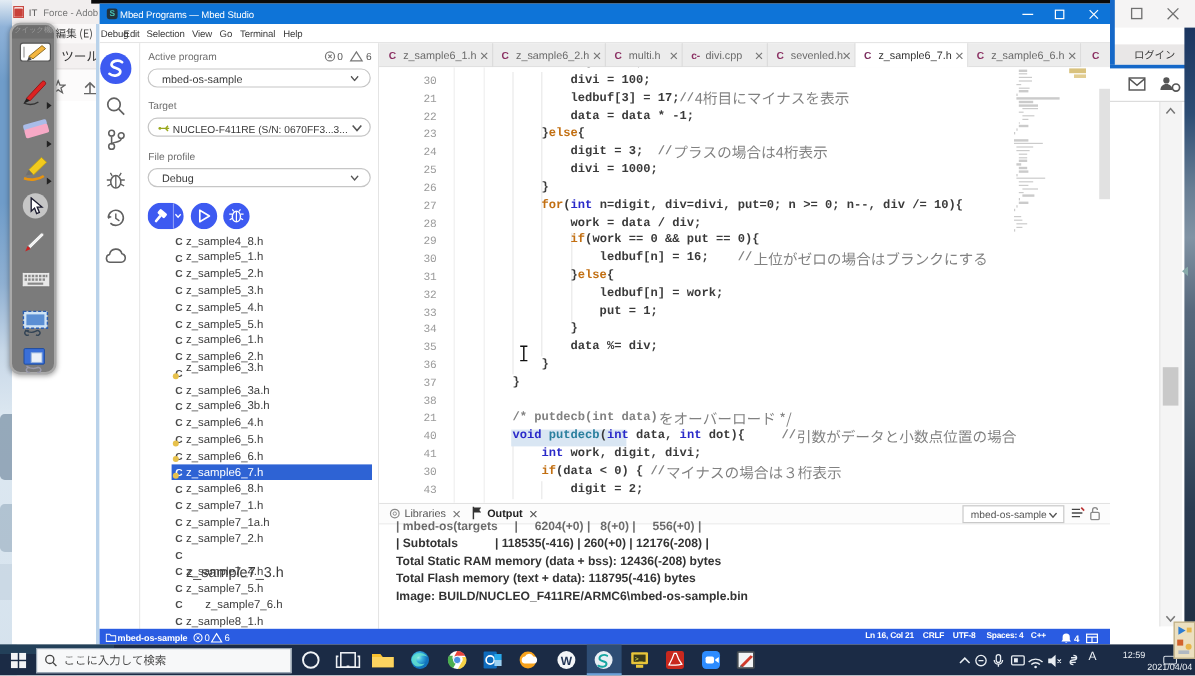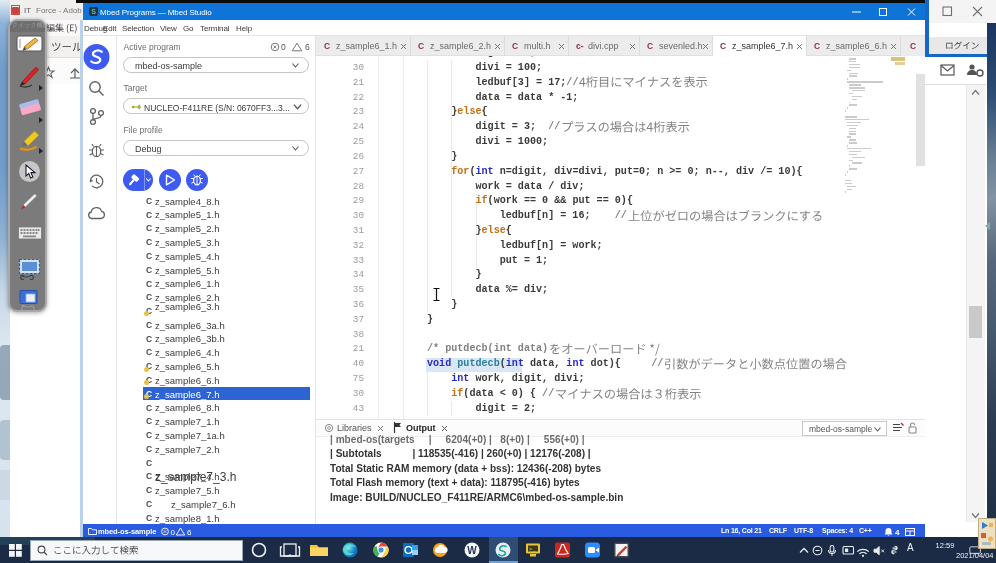--- a/index.html
+++ b/index.html
@@ -246,21 +246,21 @@
       <div style="height:14.82px">31</div>
       <div style="height:14.82px">32</div>
       <div style="height:14.82px">33</div>
       <div style="height:14.82px">34</div>
       <div style="height:14.82px">35</div>
       <div style="height:14.82px">36</div>
       <div style="height:14.82px">37</div>
       <div style="height:14.82px">38</div>
       <div style="height:14.82px">21</div>
       <div style="height:14.82px">40</div>
-      <div style="height:14.82px">75</div>
+      <div style="height:14.82px">41</div>
       <div style="height:14.82px">30</div>
       <div style="height:14.82px">43</div>
     </div>
     <div style="position:absolute;left:111px;top:-9.8px;font-family:'Liberation Mono',monospace;font-size:10.1px;font-weight:bold;line-height:14.82px;color:#3a3a3a;white-space:pre"><div style="height:14.82px">        digit = 4;</div><div style="height:14.82px">        divi = 100;</div><div style="height:14.82px">        ledbuf[3] = 17;<span style="color:#818181">//</span></div><div style="height:14.82px">        data = data * -1;</div><div style="height:14.82px">    }<b style="color:#c26f12;font-weight:bold">else</b>{</div><div style="height:14.82px">        digit = 3;  <span style="color:#818181">//</span></div><div style="height:14.82px">        divi = 1000;</div><div style="height:14.82px">    }</div><div style="height:14.82px">    <b style="color:#c26f12;font-weight:bold">for</b>(<b style="color:#2a2ac9;font-weight:bold">int</b> n=digit, div=divi, put=0; n &gt;= 0; n--, div /= 10){</div><div style="height:14.82px">        work = data / div;</div><div style="height:14.82px">        <b style="color:#c26f12;font-weight:bold">if</b>(work == 0 &amp;&amp; put == 0){</div><div style="height:14.82px">            ledbuf[n] = 16;    <span style="color:#818181">//</span></div><div style="height:14.82px">        }<b style="color:#c26f12;font-weight:bold">else</b>{</div><div style="height:14.82px">            ledbuf[n] = work;</div><div style="height:14.82px">            put = 1;</div><div style="height:14.82px">        }</div><div style="height:14.82px">        data %= div;</div><div style="height:14.82px">    }</div><div style="height:14.82px">}</div><div style="height:14.82px"></div><div style="height:14.82px"><span style="color:#818181">/* putdecb(int data)</span></div><div style="height:14.82px"><b style="color:#2a2ac9;font-weight:bold">void</b> <b style="color:#2a7f9e;font-weight:bold">putdecb</b>(<b style="color:#2a2ac9;font-weight:bold">int</b> data, <b style="color:#2a2ac9;font-weight:bold">int</b> dot){     <span style="color:#818181">//</span></div><div style="height:14.82px">    <b style="color:#2a2ac9;font-weight:bold">int</b> work, digit, divi;</div><div style="height:14.82px">    <b style="color:#c26f12;font-weight:bold">if</b>(data &lt; 0) { <span style="color:#818181">//</span></div><div style="height:14.82px">        digit = 2;</div></div>
     <svg style="position:absolute;left:263.0px;top:18.4px;overflow:visible" width="131" height="17" viewBox="0 -12.44 131 17">
       <path d="M4.1 0H5.2V-2.5H6.4V-3.4H5.2V-8.9H4L0.2 -3.2V-2.5H4.1ZM4.1 -3.4H1.4L3.4 -6.4C3.7 -6.8 3.9 -7.3 4.2 -7.7H4.2C4.2 -7.3 4.1 -6.5 4.1 -6.1ZM14.3 -9.4V-8.6H18.2V-9.4ZM13 -10.1C12.5 -9.2 11.7 -8.2 10.9 -7.6C11.1 -7.4 11.3 -7.1 11.4 -6.9C12.2 -7.6 13.2 -8.8 13.7 -9.8ZM13.9 -6.4V-5.6H16.3V-0.1C16.3 0.1 16.3 0.1 16.1 0.1C15.9 0.1 15.3 0.1 14.6 0.1C14.8 0.3 14.9 0.7 14.9 1C15.8 1 16.3 0.9 16.7 0.8C17 0.7 17.2 0.4 17.2 -0.1V-5.6H18.5V-6.4ZM13.2 -7.6C12.7 -6.4 11.8 -5.1 10.9 -4.3C11 -4.1 11.3 -3.7 11.4 -3.6C11.7 -3.9 12 -4.2 12.3 -4.6V0.9H13.1V-5.7C13.4 -6.2 13.7 -6.8 14 -7.3ZM8.8 -10.2V-7.9H7.4V-7H8.7C8.4 -5.4 7.7 -3.6 7.1 -2.5C7.2 -2.4 7.5 -2 7.6 -1.8C8 -2.5 8.5 -3.8 8.8 -5.1V1H9.6V-5.1C9.9 -4.5 10.3 -3.8 10.4 -3.4L10.9 -4.1C10.7 -4.4 9.9 -5.7 9.6 -6.2V-7H10.7V-7.9H9.6V-10.2ZM21.8 -5.7H28.2V-3.7H21.8ZM21.8 -6.6V-8.6H28.2V-6.6ZM21.8 -2.8H28.2V-0.8H21.8ZM20.9 -9.5V0.9H21.8V0.1H28.2V0.9H29.2V-9.5ZM36.7 -8.2V-7.3C38.1 -7.1 40.4 -7.1 41.7 -7.3V-8.2C40.5 -8.1 38.1 -8 36.7 -8.2ZM37.2 -3.3 36.3 -3.4C36.2 -2.8 36.1 -2.3 36.1 -1.9C36.1 -0.8 37 -0.1 39.1 -0.1C40.3 -0.1 41.4 -0.2 42.1 -0.3L42.1 -1.4C41.1 -1.1 40.2 -1 39.1 -1C37.4 -1 37 -1.6 37 -2.1C37 -2.5 37.1 -2.8 37.2 -3.3ZM34.4 -9.2 33.3 -9.3C33.3 -9 33.3 -8.7 33.2 -8.4C33.1 -7.4 32.7 -5.3 32.7 -3.5C32.7 -1.9 32.9 -0.5 33.1 0.4L34 0.3C34 0.2 34 0 34 -0.1C34 -0.2 34 -0.5 34 -0.6C34.1 -1.2 34.6 -2.5 34.9 -3.4L34.4 -3.8C34.2 -3.3 33.9 -2.5 33.7 -2C33.6 -2.6 33.6 -3.1 33.6 -3.7C33.6 -5.1 34 -7.2 34.2 -8.4C34.2 -8.6 34.3 -9 34.4 -9.2ZM49 -1.9C49.7 -1.1 50.7 -0.1 51.2 0.5L52 -0.2C51.6 -0.8 50.7 -1.7 50 -2.4C52 -3.9 53.5 -5.9 54.4 -7.4C54.5 -7.5 54.6 -7.6 54.7 -7.7L53.9 -8.4C53.8 -8.3 53.5 -8.3 53.1 -8.3C51.9 -8.3 46.5 -8.3 45.9 -8.3C45.4 -8.3 45 -8.3 44.6 -8.4V-7.3C44.9 -7.3 45.4 -7.3 45.9 -7.3C46.6 -7.3 52 -7.3 53 -7.3C52.4 -6.2 51 -4.4 49.2 -3.1C48.4 -3.8 47.4 -4.6 47 -5L46.2 -4.3C46.8 -3.9 48.2 -2.7 49 -1.9ZM56.6 -4.4 57.1 -3.5C58.8 -4 60.5 -4.7 61.8 -5.4V-0.9C61.8 -0.5 61.7 0.1 61.7 0.4H62.9C62.8 0.1 62.8 -0.5 62.8 -0.9V-6.1C64 -6.9 65.2 -7.8 66.1 -8.8L65.3 -9.6C64.4 -8.5 63.2 -7.5 62 -6.7C60.6 -5.8 58.7 -5 56.6 -4.4ZM69 -6.6V-5.6C69.2 -5.6 69.7 -5.6 70.1 -5.6H73.7C73.7 -3.1 72.7 -1.3 70.4 -0.2L71.3 0.5C73.8 -1 74.7 -3 74.7 -5.6H77.9C78.3 -5.6 78.8 -5.6 79 -5.6V-6.6C78.8 -6.6 78.4 -6.6 78 -6.6H74.7V-8.2C74.7 -8.6 74.7 -9.2 74.8 -9.4H73.6C73.6 -9.2 73.7 -8.6 73.7 -8.2V-6.6H70.1C69.7 -6.6 69.2 -6.6 69 -6.6ZM89.7 -8.2 89.1 -8.6C88.9 -8.6 88.6 -8.5 88.2 -8.5C87.7 -8.5 84 -8.5 83.5 -8.5C83.1 -8.5 82.4 -8.6 82.3 -8.6V-7.5C82.4 -7.5 83.1 -7.6 83.5 -7.6C83.9 -7.6 87.8 -7.6 88.2 -7.6C87.9 -6.6 87 -5.1 86.2 -4.2C85 -2.8 83.2 -1.3 81.2 -0.5L82 0.3C83.8 -0.5 85.4 -1.9 86.7 -3.3C88 -2.2 89.3 -0.8 90.1 0.3L90.9 -0.4C90.1 -1.4 88.7 -3 87.4 -4.1C88.2 -5.1 89 -6.6 89.4 -7.6C89.5 -7.8 89.7 -8.1 89.7 -8.2ZM102.9 -5.4 102.5 -6.3C102.2 -6.1 101.9 -6 101.5 -5.8C100.9 -5.5 100.1 -5.2 99.3 -4.8C99.1 -5.5 98.5 -5.9 97.7 -5.9C97.2 -5.9 96.5 -5.8 96 -5.5C96.4 -6 96.8 -6.7 97.1 -7.4C98.4 -7.4 99.9 -7.5 101.1 -7.7L101.2 -8.6C100 -8.4 98.7 -8.3 97.4 -8.2C97.6 -8.8 97.7 -9.3 97.8 -9.7L96.8 -9.7C96.8 -9.3 96.6 -8.7 96.5 -8.2L95.7 -8.2C95.1 -8.2 94.3 -8.2 93.6 -8.3V-7.4C94.3 -7.4 95.1 -7.3 95.6 -7.3H96.1C95.7 -6.4 94.9 -5.1 93.3 -3.6L94.2 -3C94.6 -3.5 94.9 -3.9 95.3 -4.3C95.8 -4.8 96.6 -5.2 97.4 -5.2C97.9 -5.2 98.4 -4.9 98.5 -4.4C97.1 -3.7 95.6 -2.8 95.6 -1.3C95.6 0.2 97 0.5 98.7 0.5C99.8 0.5 101.2 0.5 102.1 0.3L102.1 -0.6C101 -0.5 99.7 -0.4 98.8 -0.4C97.5 -0.4 96.6 -0.5 96.6 -1.5C96.6 -2.3 97.4 -2.9 98.5 -3.5C98.5 -2.9 98.5 -2.1 98.5 -1.6H99.4L99.4 -3.9C100.3 -4.4 101.2 -4.7 101.8 -5C102.2 -5.1 102.6 -5.3 102.9 -5.4ZM106.1 0.1 106.4 1C107.8 0.6 109.9 0.1 111.8 -0.4L111.8 -1.2L108.7 -0.5V-3.3C109.4 -3.7 110 -4.2 110.5 -4.7C111.4 -1.9 113 0 115.6 0.9C115.7 0.7 116 0.3 116.2 0.1C114.8 -0.3 113.7 -1 112.9 -2C113.7 -2.5 114.7 -3.2 115.5 -3.8L114.8 -4.4C114.2 -3.8 113.2 -3.1 112.4 -2.6C112 -3.3 111.7 -4 111.4 -4.8H115.8V-5.6H110.9V-6.7H114.9V-7.4H110.9V-8.4H115.4V-9.2H110.9V-10.2H110V-9.2H105.6V-8.4H110V-7.4H106.1V-6.7H110V-5.6H105.1V-4.8H109.4C108.2 -3.8 106.3 -2.8 104.7 -2.4C104.9 -2.2 105.2 -1.9 105.3 -1.6C106.1 -1.9 107 -2.3 107.8 -2.7V-0.3ZM119.4 -4.3C118.9 -2.9 118 -1.5 117 -0.7C117.2 -0.6 117.6 -0.3 117.8 -0.1C118.8 -1.1 119.8 -2.5 120.4 -4ZM124.9 -3.9C125.8 -2.7 126.7 -1.1 127.1 -0.1L128 -0.5C127.6 -1.6 126.6 -3.1 125.8 -4.3ZM118.4 -9.3V-8.4H127V-9.3ZM117.3 -6.4V-5.5H122.2V-0.2C122.2 -0 122.1 0 121.9 0C121.7 0 120.9 0 120 0C120.2 0.3 120.3 0.7 120.4 1C121.5 1 122.2 1 122.6 0.8C123 0.6 123.2 0.4 123.2 -0.2V-5.5H128.1V-6.4Z" fill="#818181"></path>
     </svg>
     <svg style="position:absolute;left:244.8px;top:62.9px;overflow:visible" width="131" height="17" viewBox="0 -12.44 131 17">
       <path d="M9.8 -8.8C9.8 -9.2 10.2 -9.6 10.6 -9.6C11.1 -9.6 11.4 -9.2 11.4 -8.8C11.4 -8.3 11.1 -8 10.6 -8C10.2 -8 9.8 -8.3 9.8 -8.8ZM9.3 -8.8C9.3 -8.6 9.3 -8.5 9.3 -8.4L8.9 -8.4C8.4 -8.4 3.5 -8.4 2.8 -8.4C2.4 -8.4 1.9 -8.4 1.6 -8.4V-7.4C1.9 -7.4 2.3 -7.4 2.8 -7.4C3.5 -7.4 8.3 -7.4 9 -7.4C8.9 -6.2 8.3 -4.5 7.4 -3.4C6.4 -2.1 5.1 -1.1 2.7 -0.5L3.5 0.4C5.8 -0.3 7.2 -1.4 8.3 -2.8C9.3 -4.1 9.9 -6.1 10.1 -7.3L10.2 -7.5C10.3 -7.4 10.5 -7.4 10.6 -7.4C11.4 -7.4 12 -8 12 -8.8C12 -9.5 11.4 -10.1 10.6 -10.1C9.9 -10.1 9.3 -9.5 9.3 -8.8ZM15 -9.1V-8.1C15.3 -8.1 15.7 -8.1 16.1 -8.1C16.8 -8.1 20.2 -8.1 20.9 -8.1C21.3 -8.1 21.7 -8.1 22 -8.1V-9.1C21.7 -9 21.3 -9 20.9 -9C20.2 -9 16.8 -9 16.1 -9C15.7 -9 15.3 -9 15 -9.1ZM22.9 -5.9 22.2 -6.3C22.1 -6.2 21.8 -6.2 21.5 -6.2C20.9 -6.2 15.7 -6.2 15.1 -6.2C14.8 -6.2 14.4 -6.2 13.9 -6.3V-5.3C14.4 -5.3 14.8 -5.3 15.1 -5.3C15.8 -5.3 21 -5.3 21.6 -5.3C21.4 -4.4 20.9 -3.4 20.1 -2.6C19.1 -1.5 17.6 -0.7 15.8 -0.4L16.6 0.5C18.2 0.1 19.7 -0.6 21 -2C21.9 -3 22.4 -4.3 22.8 -5.5C22.8 -5.6 22.9 -5.8 22.9 -5.9ZM34.2 -8.2 33.5 -8.6C33.3 -8.6 33 -8.5 32.6 -8.5C32.2 -8.5 28.4 -8.5 27.9 -8.5C27.5 -8.5 26.9 -8.6 26.7 -8.6V-7.5C26.8 -7.5 27.5 -7.6 27.9 -7.6C28.3 -7.6 32.2 -7.6 32.7 -7.6C32.4 -6.6 31.5 -5.1 30.6 -4.2C29.4 -2.8 27.6 -1.3 25.6 -0.5L26.4 0.3C28.2 -0.5 29.9 -1.9 31.2 -3.3C32.4 -2.2 33.7 -0.8 34.5 0.3L35.4 -0.4C34.6 -1.4 33.1 -3 31.8 -4.1C32.7 -5.1 33.4 -6.6 33.9 -7.6C33.9 -7.8 34.1 -8.1 34.2 -8.2ZM42.4 -7.8C42.3 -6.7 42 -5.6 41.7 -4.5C41.1 -2.5 40.5 -1.7 39.9 -1.7C39.3 -1.7 38.6 -2.3 38.6 -3.9C38.6 -5.5 40.1 -7.5 42.4 -7.8ZM43.4 -7.9C45.5 -7.7 46.7 -6.1 46.7 -4.3C46.7 -2.2 45.1 -1 43.6 -0.7C43.3 -0.6 42.9 -0.6 42.5 -0.5L43.1 0.4C46 0 47.7 -1.7 47.7 -4.3C47.7 -6.7 45.9 -8.8 43 -8.8C40 -8.8 37.7 -6.4 37.7 -3.8C37.7 -1.8 38.8 -0.5 39.8 -0.5C41 -0.5 41.9 -1.8 42.7 -4.3C43 -5.5 43.3 -6.7 43.4 -7.9ZM54.9 -7.6H58.8V-6.6H54.9ZM54.9 -9.2H58.8V-8.2H54.9ZM54 -9.9V-5.9H59.6V-9.9ZM52.8 -5.2V-4.4H54.5C54 -3.4 53.1 -2.6 52.1 -2C52.3 -1.9 52.6 -1.6 52.7 -1.4C53.3 -1.8 53.9 -2.3 54.3 -2.8H55.6C54.9 -1.7 53.8 -0.6 52.8 -0.1C53 0.1 53.3 0.3 53.4 0.5C54.6 -0.2 55.8 -1.6 56.4 -2.8H57.6C57.1 -1.5 56.2 -0.2 55.2 0.5C55.4 0.6 55.7 0.8 55.9 1C56.9 0.2 57.9 -1.4 58.4 -2.8H59.3C59.1 -0.9 59 -0.1 58.8 0.1C58.7 0.2 58.6 0.2 58.4 0.2C58.2 0.2 57.8 0.2 57.4 0.2C57.5 0.4 57.5 0.7 57.6 0.9C58 1 58.5 1 58.8 0.9C59.1 0.9 59.3 0.8 59.5 0.6C59.8 0.3 60 -0.7 60.2 -3.2C60.2 -3.3 60.2 -3.6 60.2 -3.6H54.9C55.1 -3.9 55.3 -4.1 55.5 -4.4H60.5V-5.2ZM49.2 -2.2 49.6 -1.3C50.6 -1.8 51.9 -2.4 53.2 -3L53 -3.8L51.7 -3.3V-6.7H53.1V-7.6H51.7V-10.2H50.9V-7.6H49.4V-6.7H50.9V-2.9C50.2 -2.6 49.7 -2.4 49.2 -2.2ZM64 -6.3V-5.4H70.2V-6.3ZM67.1 -9.3C68.2 -7.8 70.4 -6 72.3 -5C72.4 -5.3 72.7 -5.6 72.9 -5.8C70.9 -6.7 68.8 -8.4 67.5 -10.2H66.6C65.6 -8.6 63.5 -6.8 61.4 -5.7C61.6 -5.5 61.9 -5.2 62 -5C64.1 -6.1 66.1 -7.8 67.1 -9.3ZM63.4 -3.9V1H64.3V0.5H69.9V1H70.9V-3.9ZM64.3 -0.3V-3.1H69.9V-0.3ZM76.3 -9.3 75.2 -9.4C75.2 -9.1 75.2 -8.8 75.2 -8.5C75 -7.5 74.6 -5.2 74.6 -3.4C74.6 -1.8 74.8 -0.4 75.1 0.5L75.9 0.4C75.9 0.3 75.9 0.1 75.9 -0C75.9 -0.2 75.9 -0.4 75.9 -0.6C76.1 -1.2 76.5 -2.4 76.8 -3.3L76.3 -3.7C76.1 -3.2 75.8 -2.4 75.6 -1.9C75.5 -2.5 75.5 -3 75.5 -3.6C75.5 -4.9 75.9 -7.4 76.1 -8.5C76.1 -8.7 76.2 -9.1 76.3 -9.3ZM81.4 -2.3 81.5 -1.8C81.5 -1 81.2 -0.5 80.1 -0.5C79.3 -0.5 78.6 -0.8 78.6 -1.5C78.6 -2.1 79.3 -2.5 80.2 -2.5C80.6 -2.5 81.1 -2.4 81.4 -2.3ZM82.3 -9.4H81.2C81.3 -9.2 81.3 -8.9 81.3 -8.6V-7.1L80.1 -7.1C79.4 -7.1 78.8 -7.1 78.1 -7.2V-6.3C78.8 -6.2 79.4 -6.2 80.1 -6.2L81.3 -6.2C81.3 -5.2 81.4 -4 81.4 -3.1C81.1 -3.2 80.7 -3.2 80.3 -3.2C78.7 -3.2 77.8 -2.4 77.8 -1.4C77.8 -0.3 78.7 0.4 80.3 0.4C81.9 0.4 82.4 -0.6 82.4 -1.6V-1.8C83 -1.5 83.6 -1 84.3 -0.4L84.8 -1.2C84.2 -1.8 83.4 -2.4 82.4 -2.8C82.3 -3.8 82.2 -5.1 82.2 -6.3C83 -6.3 83.7 -6.4 84.3 -6.5V-7.5C83.7 -7.3 83 -7.2 82.2 -7.2C82.2 -7.8 82.3 -8.3 82.3 -8.7C82.3 -8.9 82.3 -9.1 82.3 -9.4ZM89.5 0H90.6V-2.5H91.8V-3.4H90.6V-8.9H89.4L85.6 -3.2V-2.5H89.5ZM89.5 -3.4H86.8L88.8 -6.4C89.1 -6.8 89.3 -7.3 89.6 -7.7H89.6C89.6 -7.3 89.5 -6.5 89.5 -6.1ZM99.7 -9.4V-8.6H103.6V-9.4ZM98.4 -10.1C97.9 -9.2 97.1 -8.2 96.3 -7.6C96.5 -7.4 96.7 -7.1 96.8 -6.9C97.6 -7.6 98.6 -8.8 99.1 -9.8ZM99.3 -6.4V-5.6H101.7V-0.1C101.7 0.1 101.7 0.1 101.5 0.1C101.3 0.1 100.7 0.1 100 0.1C100.2 0.3 100.3 0.7 100.3 1C101.2 1 101.7 0.9 102.1 0.8C102.4 0.7 102.6 0.4 102.6 -0.1V-5.6H103.9V-6.4ZM98.6 -7.6C98.1 -6.4 97.2 -5.1 96.3 -4.3C96.4 -4.1 96.7 -3.7 96.8 -3.6C97.1 -3.9 97.4 -4.2 97.7 -4.6V0.9H98.5V-5.7C98.8 -6.2 99.1 -6.8 99.4 -7.3ZM94.2 -10.2V-7.9H92.8V-7H94.1C93.8 -5.4 93.1 -3.6 92.5 -2.5C92.6 -2.4 92.9 -2 93 -1.8C93.4 -2.5 93.9 -3.8 94.2 -5.1V1H95V-5.1C95.3 -4.5 95.7 -3.8 95.8 -3.4L96.3 -4.1C96.1 -4.4 95.3 -5.7 95 -6.2V-7H96.1V-7.9H95V-10.2ZM106.1 0.1 106.4 1C107.8 0.6 109.9 0.1 111.8 -0.4L111.8 -1.2L108.7 -0.5V-3.3C109.4 -3.7 110 -4.2 110.5 -4.7C111.4 -1.9 113 0 115.6 0.9C115.7 0.7 116 0.3 116.2 0.1C114.8 -0.3 113.7 -1 112.9 -2C113.7 -2.5 114.7 -3.2 115.5 -3.8L114.8 -4.4C114.2 -3.8 113.2 -3.1 112.4 -2.6C112 -3.3 111.7 -4 111.4 -4.8H115.8V-5.6H110.9V-6.7H114.9V-7.4H110.9V-8.4H115.4V-9.2H110.9V-10.2H110V-9.2H105.6V-8.4H110V-7.4H106.1V-6.7H110V-5.6H105.1V-4.8H109.4C108.2 -3.8 106.3 -2.8 104.7 -2.4C104.9 -2.2 105.2 -1.9 105.3 -1.6C106.1 -1.9 107 -2.3 107.8 -2.7V-0.3ZM119.4 -4.3C118.9 -2.9 118 -1.5 117 -0.7C117.2 -0.6 117.6 -0.3 117.8 -0.1C118.8 -1.1 119.8 -2.5 120.4 -4ZM124.9 -3.9C125.8 -2.7 126.7 -1.1 127.1 -0.1L128 -0.5C127.6 -1.6 126.6 -3.1 125.8 -4.3ZM118.4 -9.3V-8.4H127V-9.3ZM117.3 -6.4V-5.5H122.2V-0.2C122.2 -0 122.1 0 121.9 0C121.7 0 120.9 0 120 0C120.2 0.3 120.3 0.7 120.4 1C121.5 1 122.2 1 122.6 0.8C123 0.6 123.2 0.4 123.2 -0.2V-5.5H128.1V-6.4Z" fill="#818181"></path>
     </svg>

